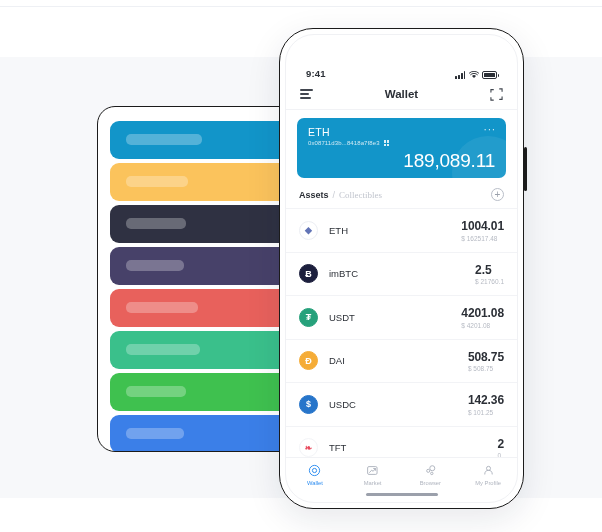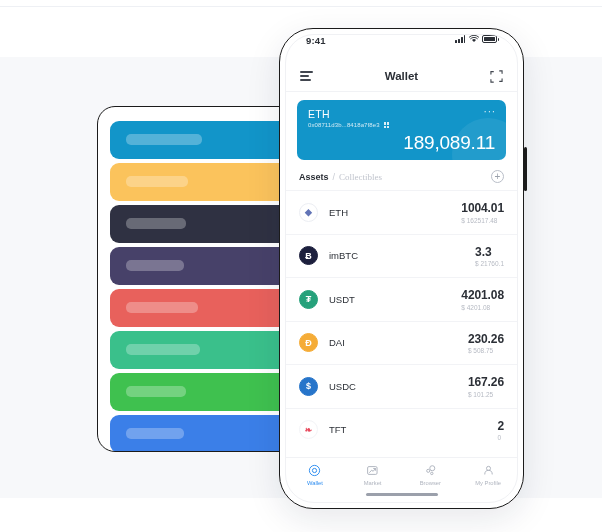--- a/index.html
+++ b/index.html
@@ -62,22 +62,23 @@
   #power-button {
     position:absolute; right:-4px; top:118px;
     width:3px; height:44px;
     background:#1b1b1b;
     border-radius:2px;
   }
 
   
   #status-bar {
     height:26px; flex:0 0 26px;
-    display:flex; align-items:flex-start; justify-content:space-between;
+    display:flex; align-items:flex-end; justify-content:space-between;
     padding:0 18px 0 20px;
+    margin-top:18px;
   }
   #status-time { font-size:9.5px; font-weight:600; color:#2b2f36; letter-spacing:.2px; }
   #status-icons { display:flex; align-items:center; gap:3.5px; }
   .sig-bars { display:flex; align-items:flex-end; gap:1px; height:8px; }
   .sig-bars i { display:block; width:1.7px; background:#2b2f36; border-radius:.5px; }
   .sig-bars i:nth-child(1){height:3px;} .sig-bars i:nth-child(2){height:4.5px;}
   .sig-bars i:nth-child(3){height:6px;} .sig-bars i:nth-child(4){height:8px;}
   .batt { width:15px; height:7.5px; border:1px solid #2b2f36; border-radius:2px; padding:1px; }
   .batt span { display:block; width:100%; height:100%; background:#2b2f36; border-radius:.5px; }
   .batt-tip { width:1.3px; height:3px; background:#2b2f36; border-radius:0 1px 1px 0; margin-left:.5px; }
@@ -295,45 +296,45 @@
           <div class="asset-name">ETH</div>
           <div class="asset-values">
             <div class="asset-amount">1004.01</div>
             <div class="asset-fiat">$ 162517.48</div>
           </div>
         </div>
         <div class="asset-row">
           <div class="asset-icon" style="background: rgb(28, 31, 61); color: rgb(255, 255, 255); border: 1px solid rgb(28, 31, 61);">Ƀ</div>
           <div class="asset-name">imBTC</div>
           <div class="asset-values">
-            <div class="asset-amount">3.3</div>
+            <div class="asset-amount">2.5</div>
             <div class="asset-fiat">$ 21760.1</div>
           </div>
         </div>
         <div class="asset-row">
           <div class="asset-icon" style="background: rgb(38, 161, 123); color: rgb(255, 255, 255); border: 1px solid rgb(38, 161, 123);">₮</div>
           <div class="asset-name">USDT</div>
           <div class="asset-values">
             <div class="asset-amount">4201.08</div>
             <div class="asset-fiat">$ 4201.08</div>
           </div>
         </div>
         <div class="asset-row">
           <div class="asset-icon" style="background: rgb(245, 172, 55); color: rgb(255, 255, 255); border: 1px solid rgb(245, 172, 55);">Ð</div>
           <div class="asset-name">DAI</div>
           <div class="asset-values">
-            <div class="asset-amount">230.26</div>
+            <div class="asset-amount">508.75</div>
             <div class="asset-fiat">$ 508.75</div>
           </div>
         </div>
         <div class="asset-row">
           <div class="asset-icon" style="background: rgb(39, 117, 202); color: rgb(255, 255, 255); border: 1px solid rgb(39, 117, 202);">$</div>
           <div class="asset-name">USDC</div>
           <div class="asset-values">
-            <div class="asset-amount">167.26</div>
+            <div class="asset-amount">142.36</div>
             <div class="asset-fiat">$ 101.25</div>
           </div>
         </div>
         <div class="asset-row">
           <div class="asset-icon" style="background: rgb(255, 255, 255); color: rgb(232, 72, 92); border: 1px solid rgb(243, 244, 247);">❧</div>
           <div class="asset-name">TFT</div>
           <div class="asset-values">
             <div class="asset-amount">2</div>
             <div class="asset-fiat">0</div>
           </div>

